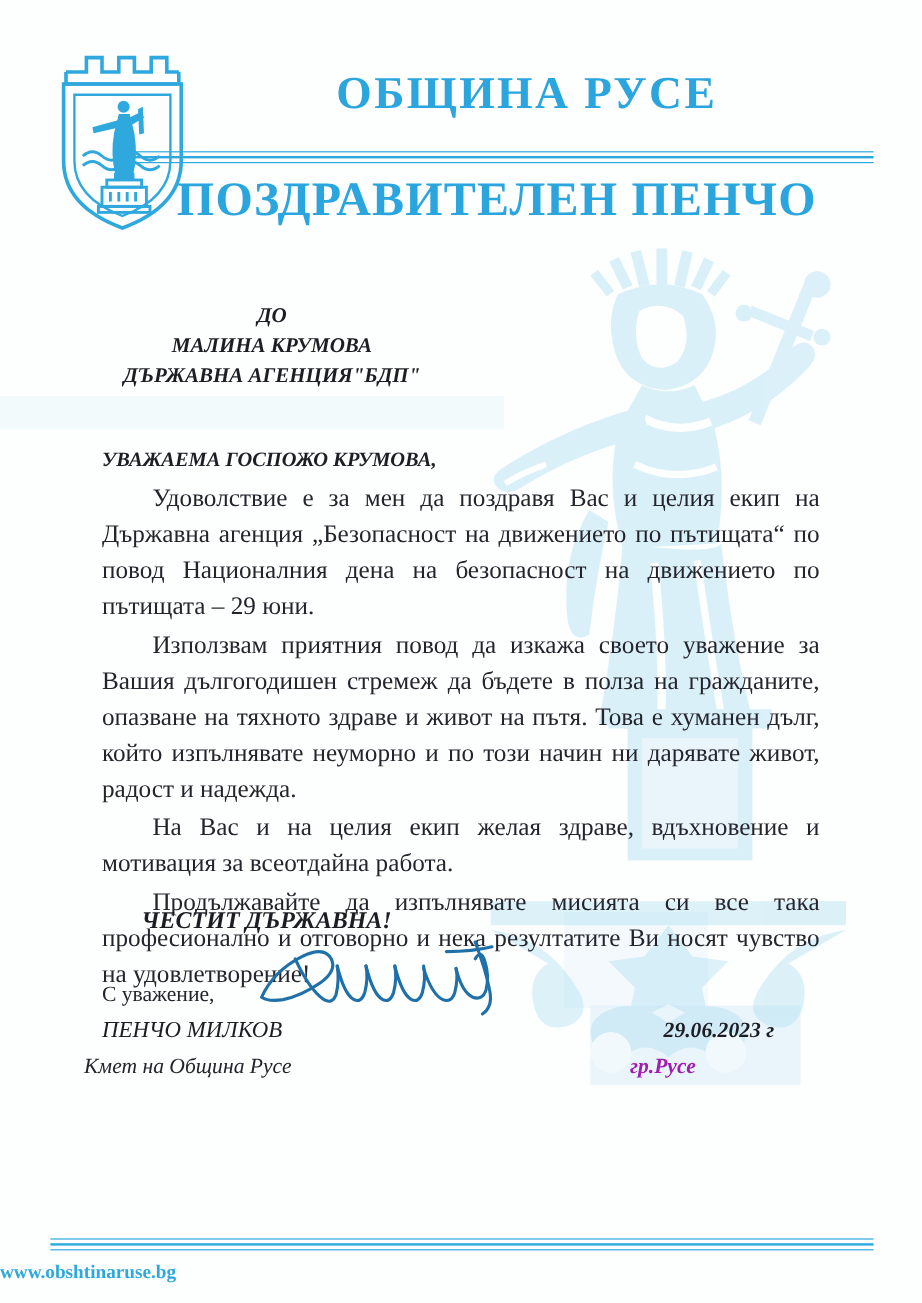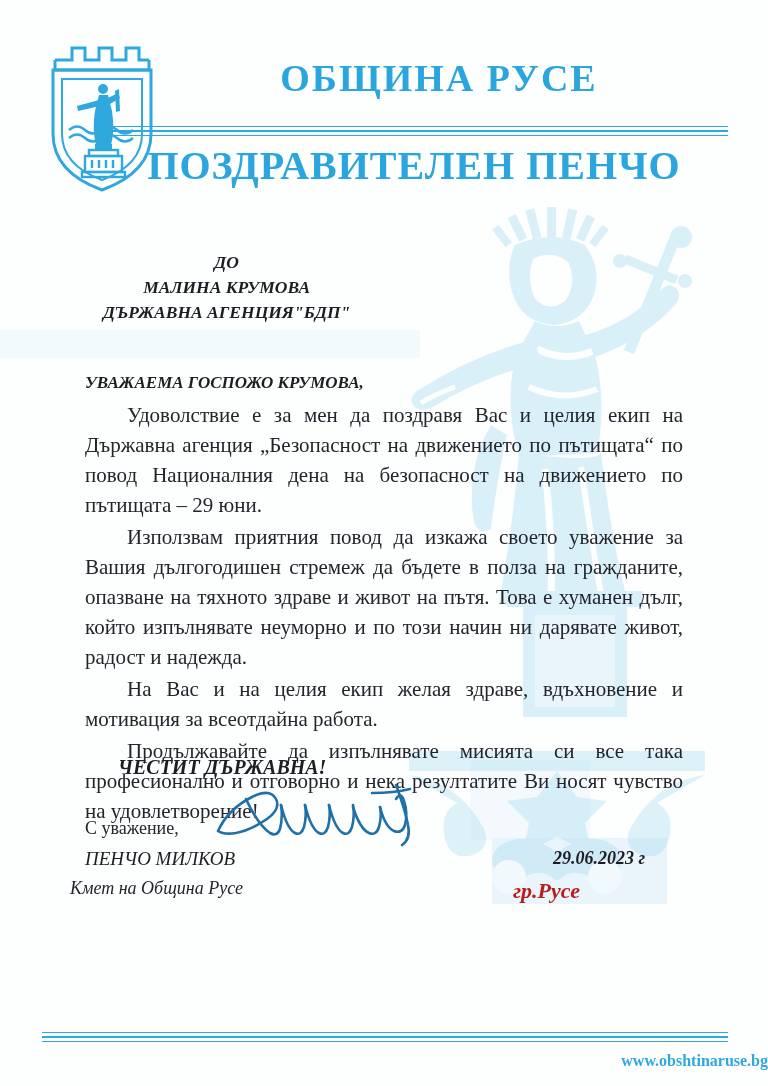--- a/index.html
+++ b/index.html
@@ -187,34 +187,34 @@
     top: 848px;
     font-style: italic;
     font-weight: bold;
     font-size: 18px;
     color: #1d1d24;
     white-space: nowrap;
     margin-left: 28px;
   }
   #doc-place {
     position: absolute;
-    left: 513px;
+    left: 525px;
     top: 878px;
     font-style: italic;
     font-weight: bold;
-    font-size: 22px;
-    color: #b91c1c;
+    font-size: 18px;
+    color: #a21caf;
     white-space: nowrap;
   }
 
   #footer-url {
     position: absolute;
     left: 0; top: 1052px;
     width: 768px;
-    text-align: right;
+    text-align: left;
     font-weight: bold;
     font-size: 16px;
     color: #2fa8de;
     z-index: 2;
   }
 </style>
 </head>
 <body>
 
 <div id="page">

